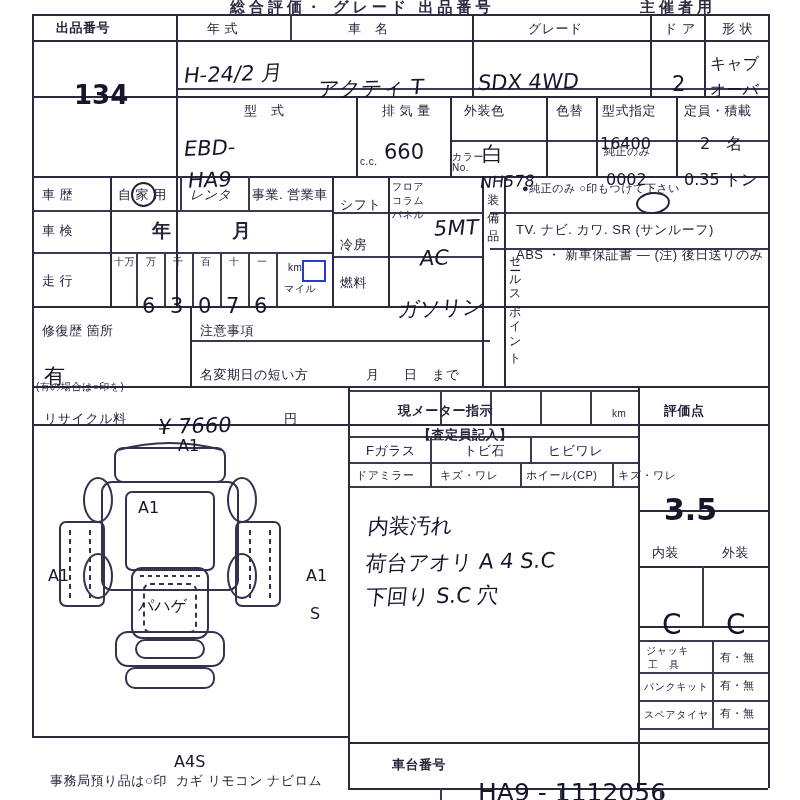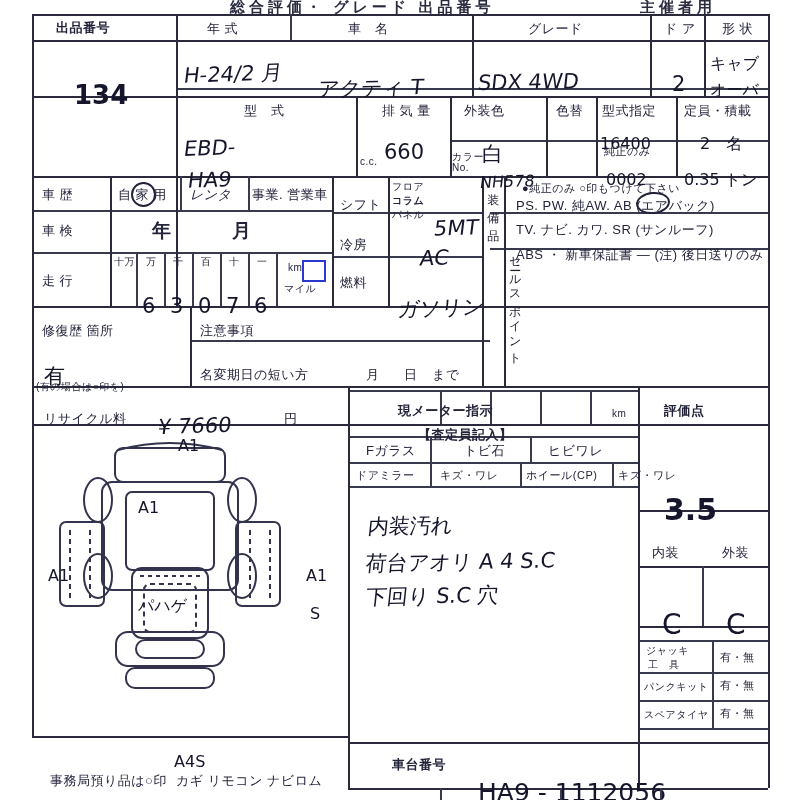--- a/index.html
+++ b/index.html
@@ -220,33 +220,32 @@
   <div class="hand med" style="left:170px; top:294px;">3</div>
   <div class="hand med" style="left:198px; top:294px;">0</div>
   <div class="hand med" style="left:226px; top:294px;">7</div>
   <div class="hand med" style="left:254px; top:294px;">6</div>
   <div class="lbl xs" style="left:288px; top:262px;">km</div>
   <div class="lbl xs" style="left:284px; top:282px;">マイル</div>
   <div style="position:absolute;left:302px;top:260px;width:24px;height:22px;border:2px solid #2a3ad0;"></div>
 
   <div class="lbl" style="left:340px; top:196px;">シフト</div>
   <div class="lbl xs" style="left:392px; top:180px;">フロア</div>
-  <div class="lbl xs" style="left:392px; top:194px;font-weight:bold;">コラム</div>
+  <div class="lbl xs" style="left:392px; top:194px;">コラム</div>
   <div class="lbl xs" style="left:392px; top:208px;">パネル</div>
   <div class="hand med skew" style="left:434px; top:216px;">5MT</div>
   <div class="lbl" style="left:340px; top:236px;">冷房</div>
   <div class="hand med skew" style="left:420px; top:246px;">AC</div>
   <div class="lbl" style="left:340px; top:274px;">燃料</div>
   <div class="hand med skew" style="left:398px; top:294px;">ガソリン</div>
 
   <div class="vert" style="left:486px; top:184px; height:100px;">装 備 品</div>
   <div class="vert" style="left:508px; top:248px; height:132px;">セールスポイント</div>
 
   <div class="lbl sm" style="left:522px; top:181px;">●純正のみ ○印もつけて下さい</div>
-  <div class="lbl" style="left:516px; top:197px;">PS.  PW.  純AW.  AB (エアバック)</div>
   <div class="lbl" style="left:516px; top:246px;">ABS ・ 新車保証書 ― (注) 後日送りのみ</div>
   <div class="lbl" style="left:516px; top:221px;">TV.  ナビ.  カワ.  SR (サンルーフ)</div>
   <div class="ellip" style="left:636px; top:192px; width:34px; height:22px;"></div>
 
   <div class="lbl" style="left:42px; top:322px;">修復歴 箇所</div>
   <div class="hand med" style="left:44px; top:362px;">有</div>
   <div class="lbl xs" style="left:36px; top:380px;">(有の場合は○印を)</div>
   <div class="lbl" style="left:200px; top:322px;">注意事項</div>
   <div class="lbl" style="left:200px; top:366px;">名変期日の短い方</div>
   <div class="lbl" style="left:366px; top:366px;">月</div>

